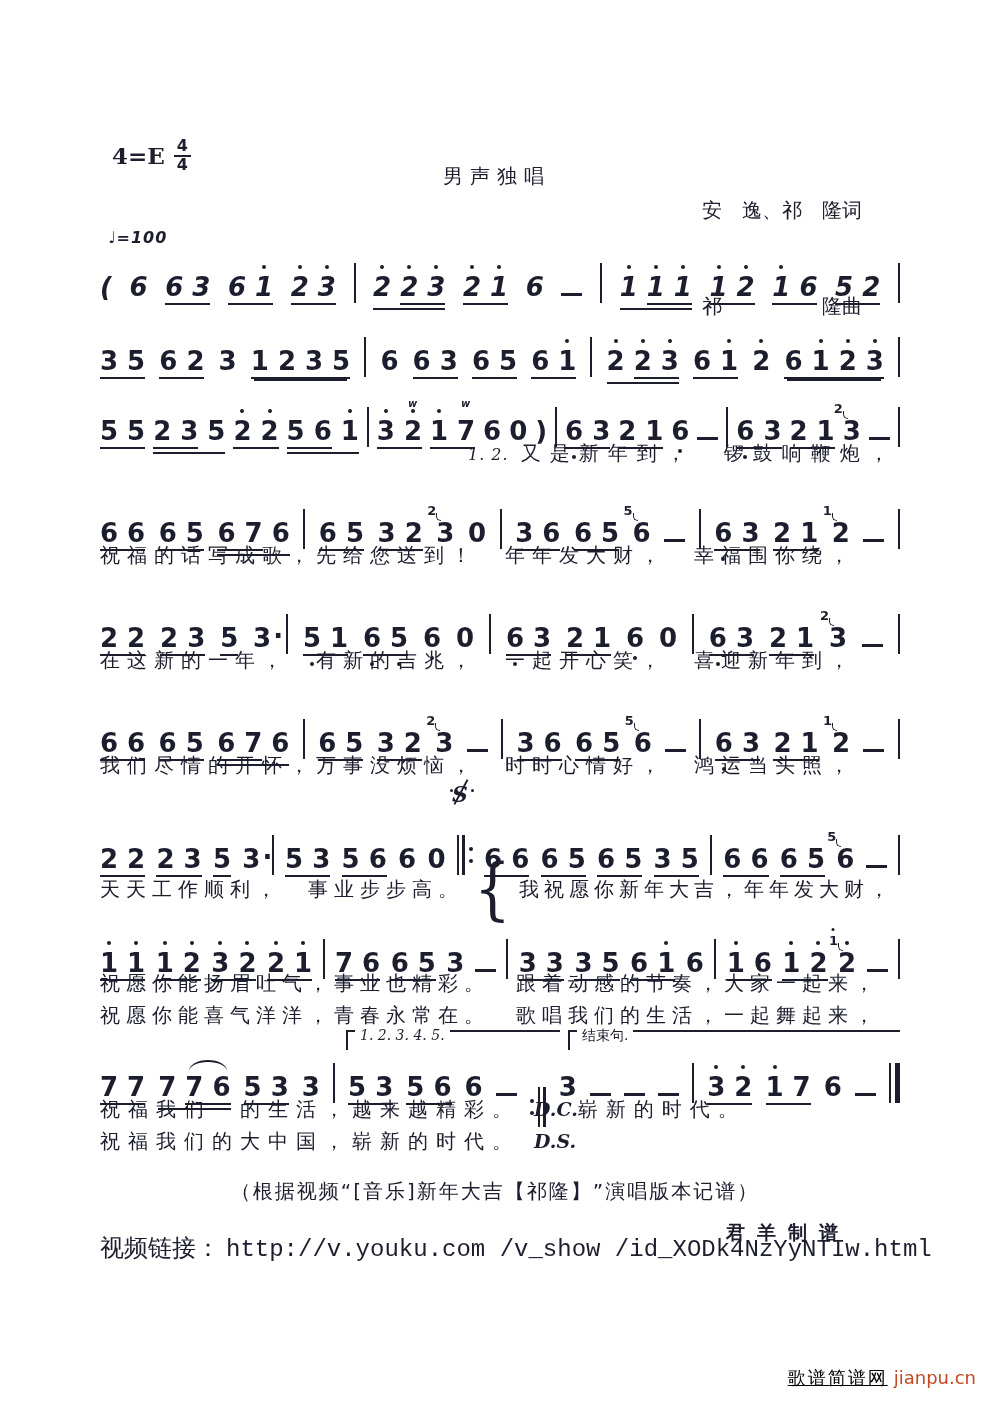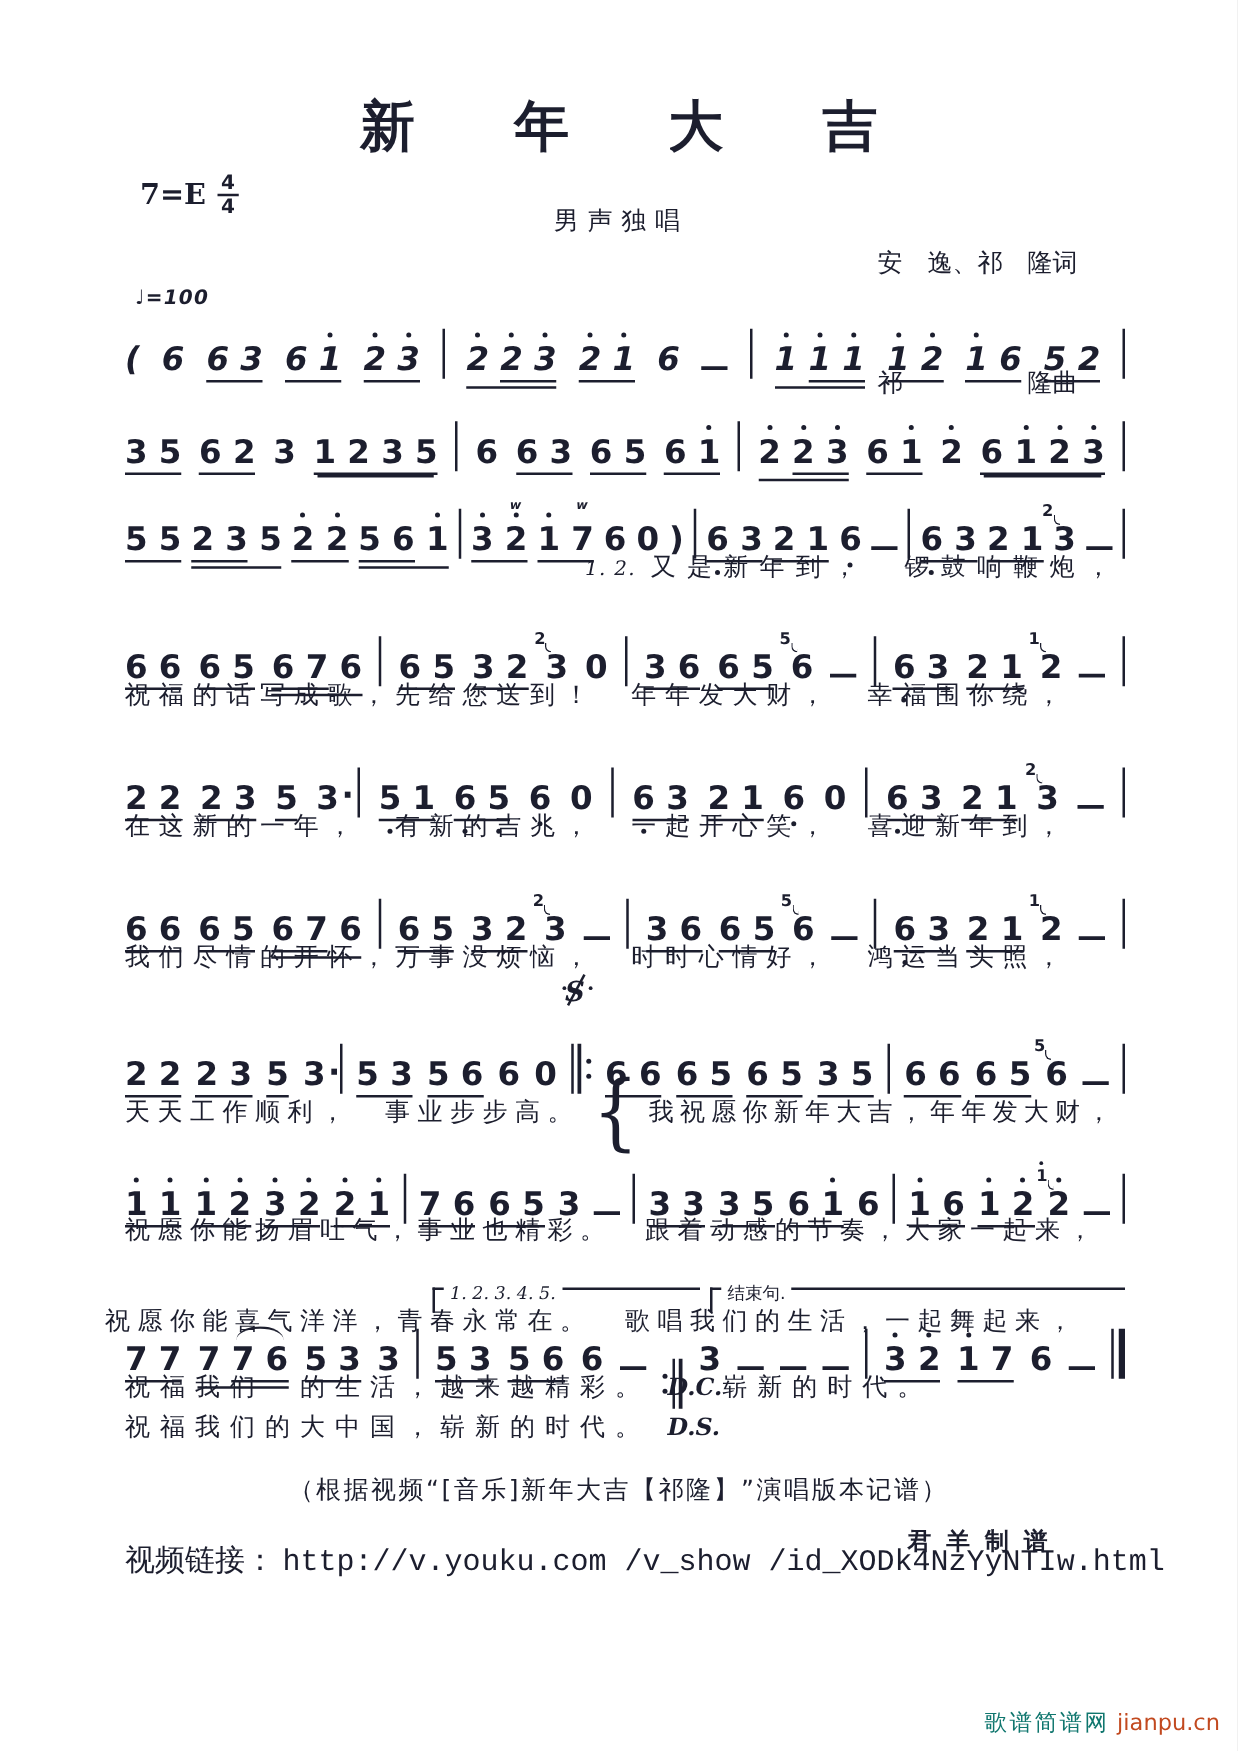--- a/index.html
+++ b/index.html
@@ -60,31 +60,30 @@
   .rowcol{display:flex;flex-direction:column;}
   .rowcol div{line-height:31px;}
 
   
   .note-line{position:absolute;top:1178px;left:0;width:100%;text-align:center;font-size:20px;letter-spacing:2px;}
   .link-line{position:absolute;top:1232px;left:100px;font-size:24px;}
   .link-line .url{font-family:"Liberation Mono","DejaVu Sans Mono",monospace;margin-left:6px;}
   .stamp{position:absolute;top:1220px;left:686px;font-family:"DejaVu Serif",serif;font-weight:bold;
          font-size:19px;letter-spacing:12px;margin-left:40px;}
   .wm{position:absolute;top:1366px;right:14px;font-size:18px;}
-  .wm-cn{color:#0f766e;letter-spacing:2px;}
+  .wm-cn{color:#000000;letter-spacing:2px;text-decoration:underline;}
   .wm-en{color:#c2491f;margin-left:6px;}
 </style>
 </head>
 <body>
 
 <div class="page">
-  <div class="title">新 年 大 吉</div>
 
   <div class="keysig">
-    <span>7=E</span>
+    <span>4=E</span>
     <span class="frac">
       <b>4</b>
       <b>4</b>
     </span>
   </div>
 
   <div class="subtitle">男声独唱</div>
 
   <div class="credits">
     <div>安　逸、祁　隆词</div>
@@ -586,21 +585,21 @@
           <span class="nt"><span class="dg">1</span><span class="oa"></span></span>
           <span class="nt"><span class="dg">2</span><span class="oa"></span></span>
         </span>
         <span class="nt"><span class="dg">2</span><span class="oa"></span><span class="gr">1<span class="goa"></span></span></span>
         <span class="dash"></span>
         <span class="barwrap">
           <span class="bv" style="width: 2px;"></span>
         </span>
       </div>
       <div class="lyr" style="top: 970px; left: 100px;"><span style="letter-spacing: 6px;">祝愿你能扬眉吐气，事业也精彩。　跟着动感的节奏，大家一起来，</span></div>
-      <div class="lyr" style="top: 1002px; left: 84px; margin-top: 41px;"><span style="letter-spacing: 6px;">祝愿你能喜气洋洋，青春永常在。　歌唱我们的生活，一起舞起来，</span></div>
+      <div class="lyr" style="top: 1002px; left: 100px;"><span style="letter-spacing: 6px;">祝愿你能喜气洋洋，青春永常在。　歌唱我们的生活，一起舞起来，</span></div>
       <div class="mline" style="top: 1056px;">
         <div class="volta" style="left: 246px; width: 212px;">
           <span class="it">1. 2. 3. 4. 5.</span>
         </div>
         <div class="volta" style="left: 468px; width: 330px;">
           <span>结束句.</span>
         </div>
         <span class="grp">
           <span class="nt"><span class="dg">7</span></span>
           <span class="nt"><span class="dg">7</span></span>

